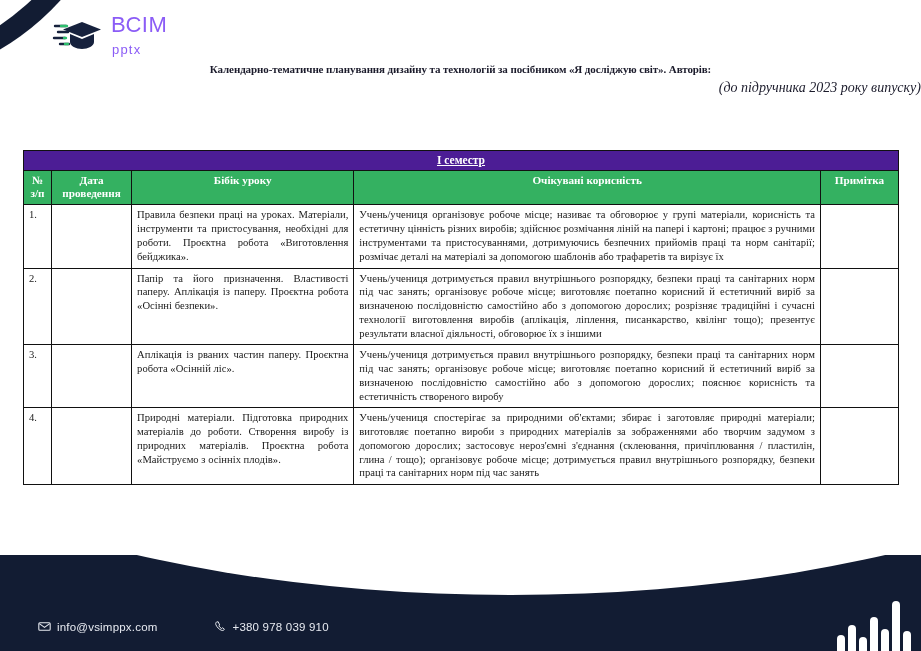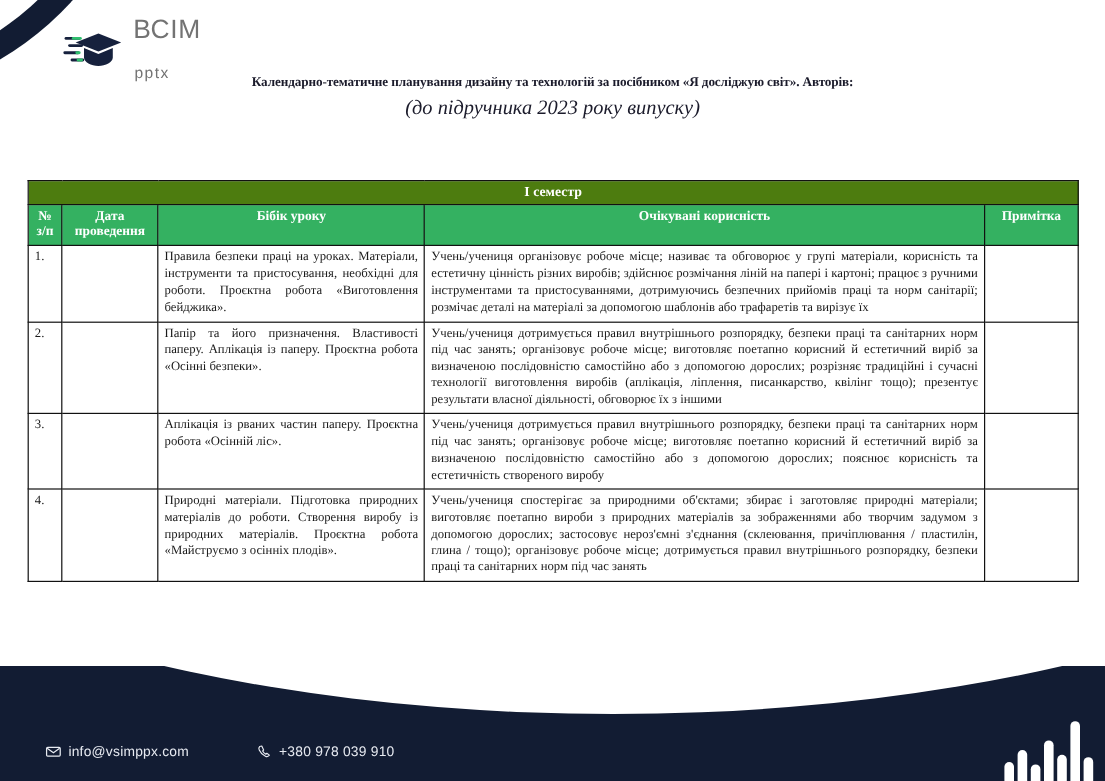--- a/index.html
+++ b/index.html
@@ -85,46 +85,47 @@
   .logo {
     position: absolute;
     left: 52px; top: 14px;
     z-index: 5;
     display: flex; align-items: center; gap: 7px;
   }
   .logo-mark { width: 52px; height: 38px; }
   .logo-text {
     font-family: "Liberation Sans", sans-serif;
     line-height: 1;
-    color: #737373;
+    color: #8b5cf6;
   }
   .logo-text .t1 { font-size: 22px; letter-spacing: .5px; display:block; }
-  .logo-text .t2 { font-size: 13px; letter-spacing: 1.2px; display:block; margin-top:18px; margin-left:1px;}
+  .logo-text .t2 { font-size: 13px; letter-spacing: 1.2px; display:block; margin-top:7px; margin-left:1px;}
 
   
   .titles {
     position: absolute;
     left: 0; top: 62px;
     width: 921px;
     text-align: center;
     z-index: 5;
     color: #1b1b2b;
   }
   .title-main {
     font-size: 11px;
     font-weight: bold;
     line-height: 1.33;
     padding: 0 72px;
     letter-spacing: -0.1px;
   }
   .title-sub {
-    font-size: 17px;
+    font-size: 14px;
     font-style: italic;
     margin-top: 2px;
     line-height: 1.3;
+    text-align: right;
   }
   .title-url {
     font-size: 12.4px;
     font-style: italic;
     margin-top: 1px;
     line-height: 1.3;
   }
 
   
   .tbl-wrap {
@@ -137,27 +138,28 @@
     width: 100%;
     border-collapse: collapse;
     table-layout: fixed;
     background: #fff;
   }
   table.plan td, table.plan th {
     border: 1px solid #111111;
     vertical-align: top;
   }
   .semester-row td {
-    background: #4d7c0f;
+    background: #4c1d95;
     color: #ffffff;
     text-align: center;
     font-weight: bold;
     font-size: 11.5px;
     padding: 3px 0 4px;
     border-color: #121c33;
+    text-decoration: underline;
   }
   .head-row th {
     background: #34b161;
     color: #ffffff;
     text-align: center;
     font-weight: bold;
     font-size: 11.2px;
     padding: 3px 2px 4px;
     vertical-align: middle;
     line-height: 1.18;

